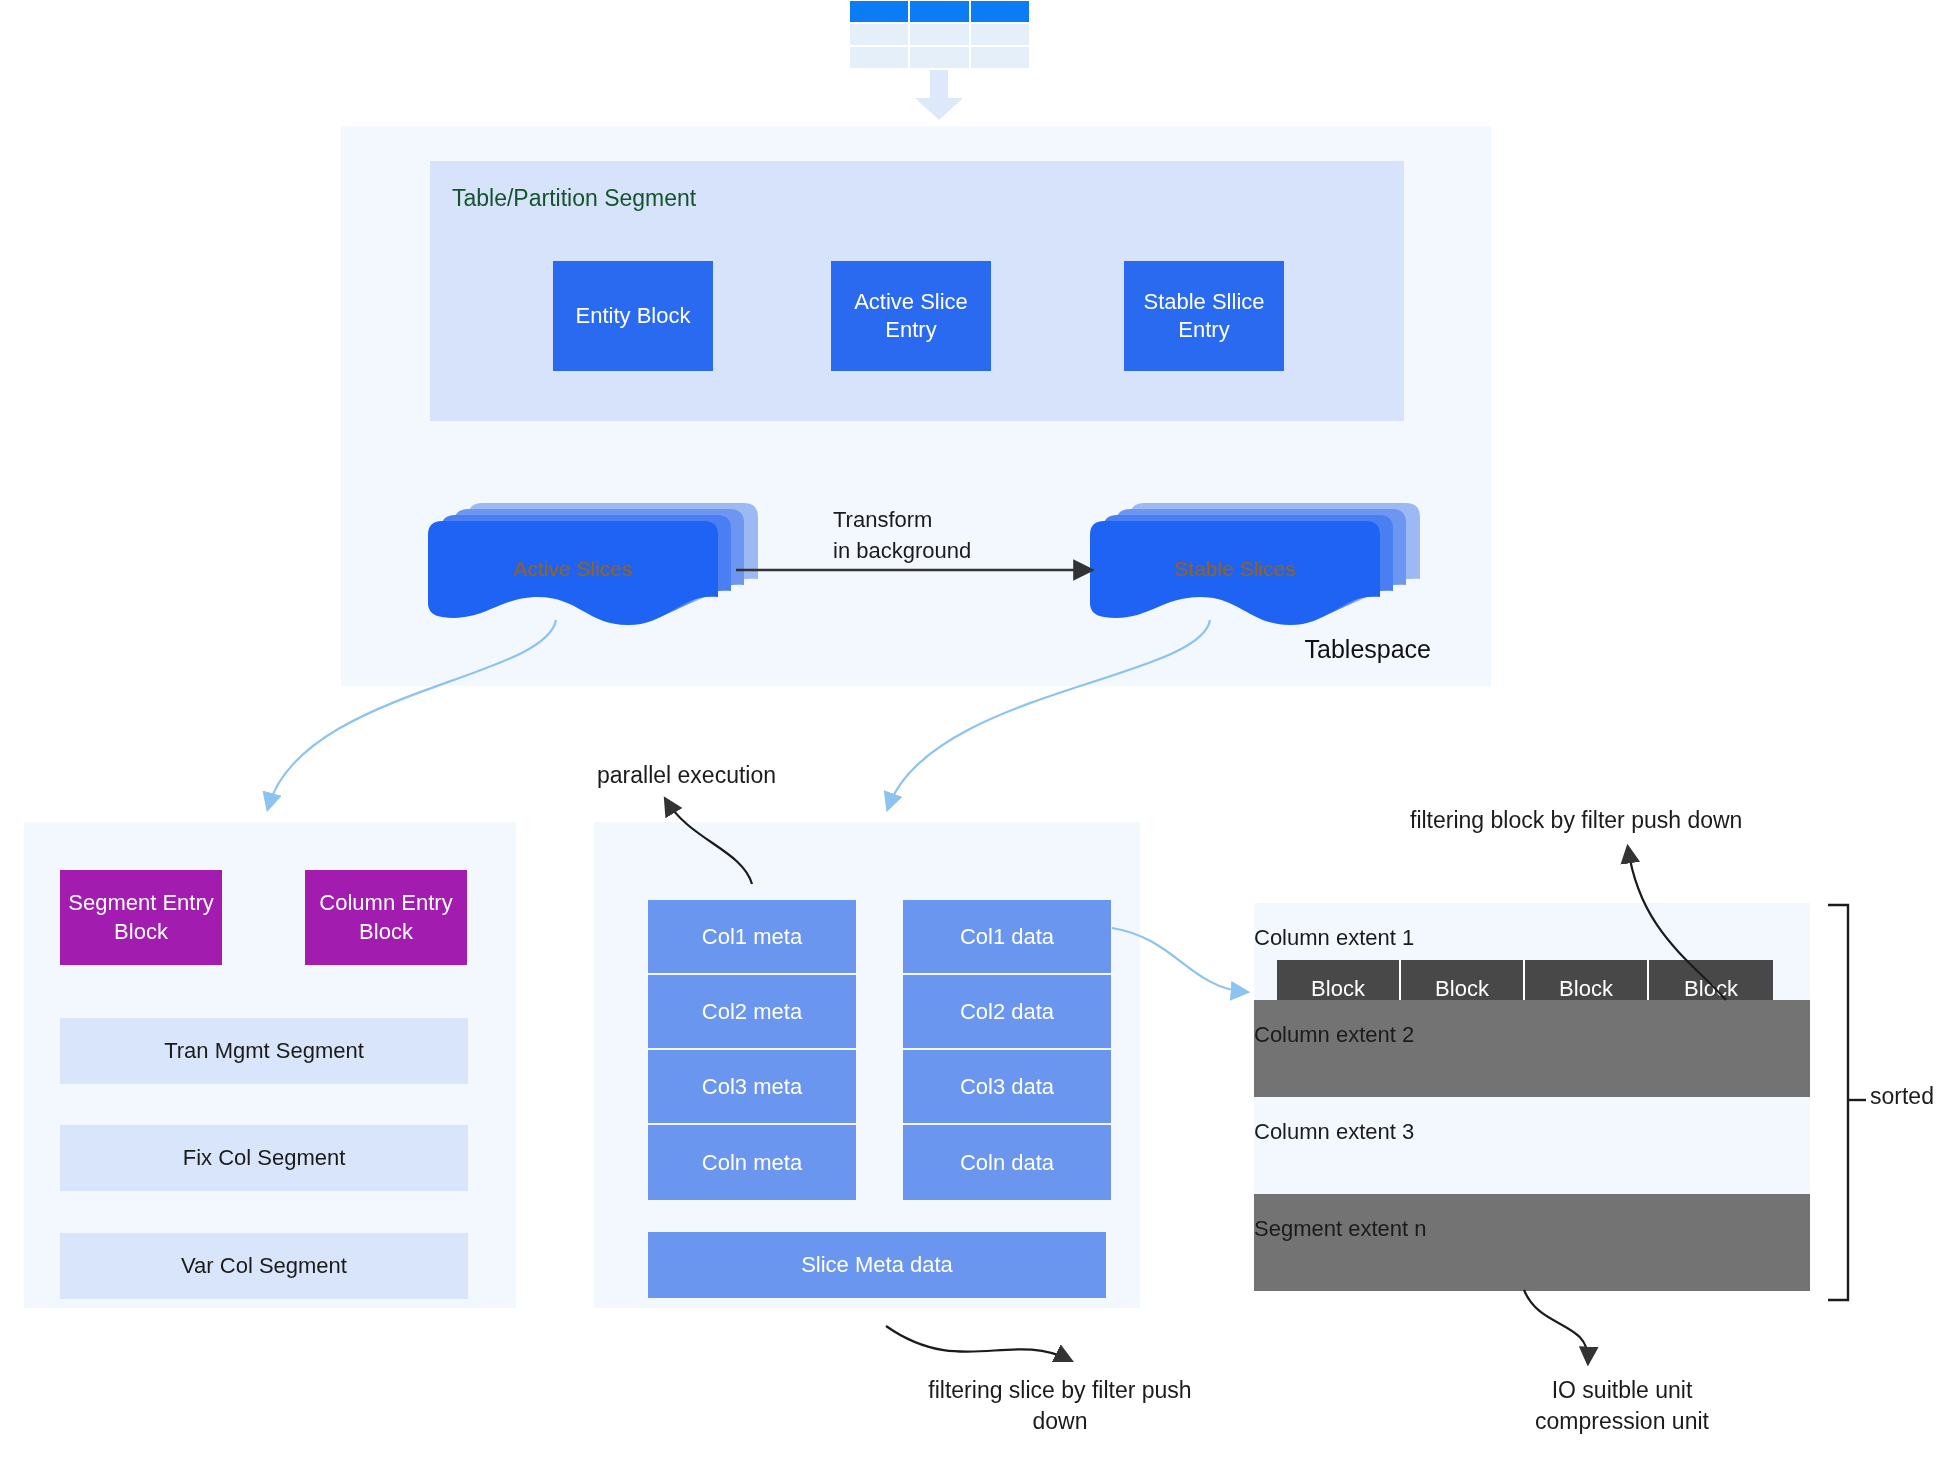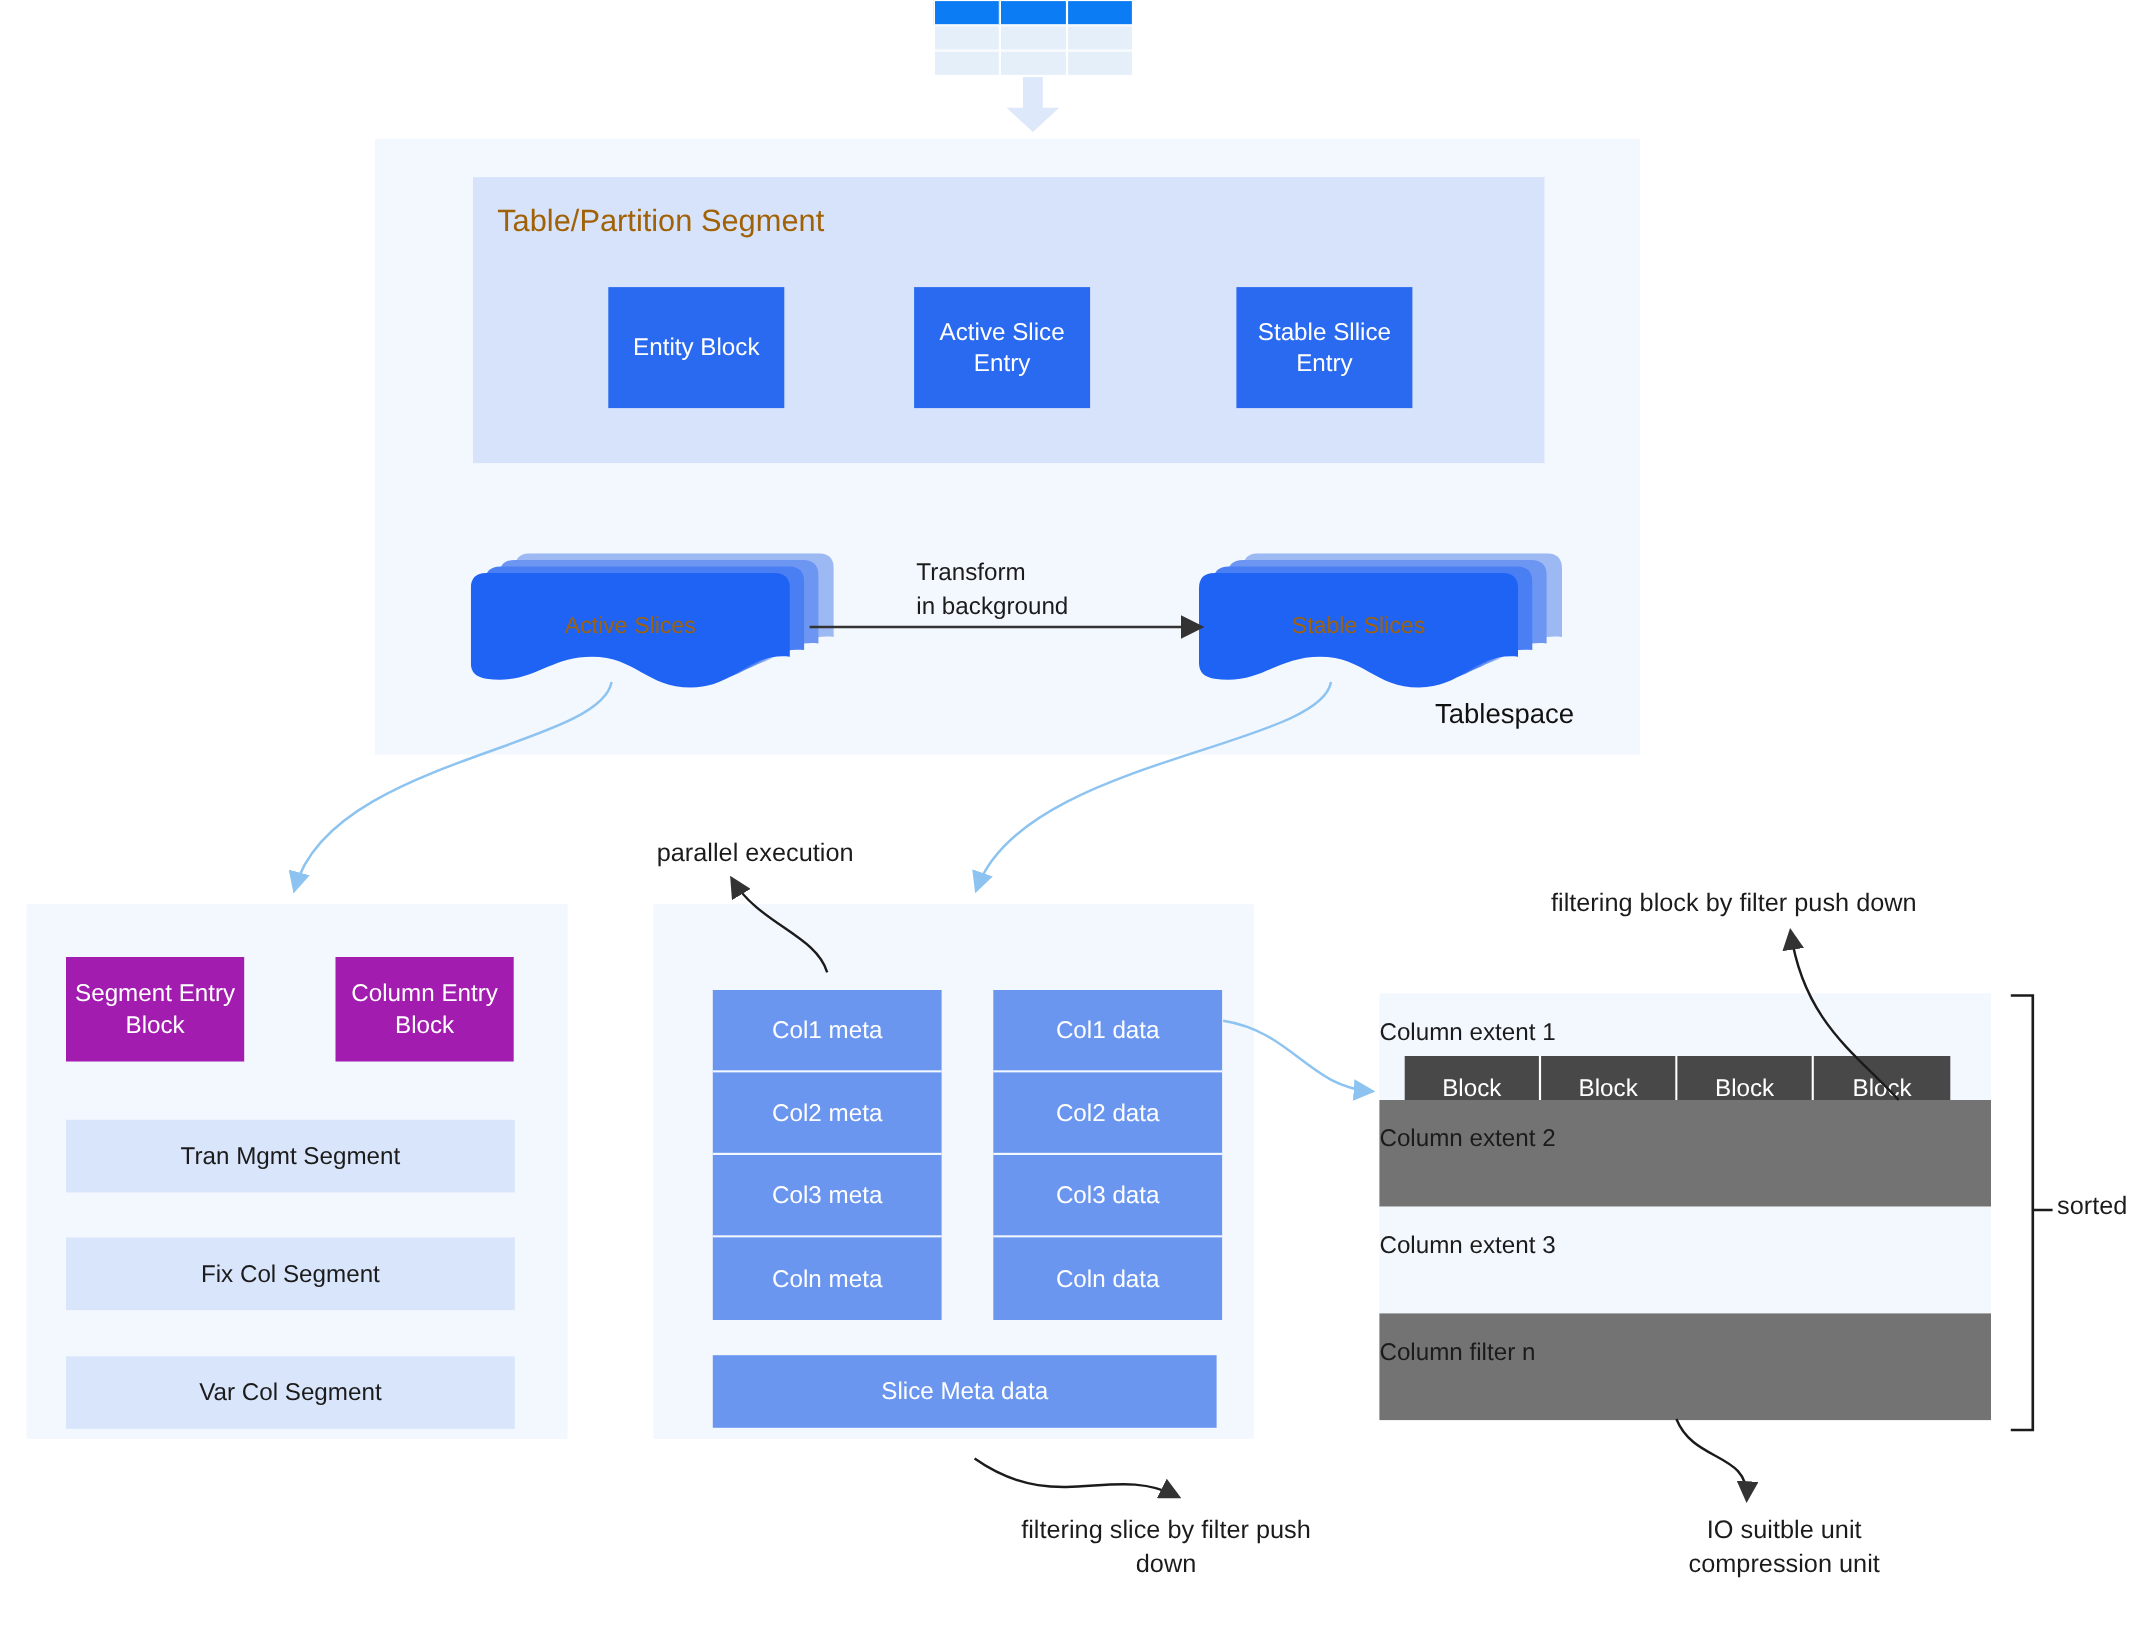--- a/index.html
+++ b/index.html
@@ -20,21 +20,21 @@
 
   
   #intake-arrow{left:908px;top:70px;width:62px;height:50px;}
 
   
   #tablespace-panel{left:341px;top:126px;width:1150px;height:560px;background:#f3f7fe;}
   #tablespace-label{right:60px;bottom:22px;font-size:25px;font-weight:normal;color:#111;}
 
   
   #segment-panel{left:430px;top:161px;width:974px;height:260px;background:#d7e3fb;}
-  #segment-title{left:452px;top:185px;font-size:28px;color:#a16207;}
+  #segment-title{left:452px;top:185px;font-size:23px;color:#14532d;}
 
   .blk-dark{background:#2a6af0;color:#fff;font-size:22px;line-height:1.28;}
   #entity-block{left:553px;top:261px;width:160px;height:110px;}
   #active-slice-entry{left:831px;top:261px;width:160px;height:110px;}
   #stable-slice-entry{left:1124px;top:261px;width:160px;height:110px;}
 
   
   .slice-stack{width:330px;height:125px;}
   .slice-stack svg{display:block;width:330px;height:125px;}
   .slice-stack .lbl{
@@ -215,21 +215,21 @@
       <div class="block-cell">Block</div>
     </div>
   </div>
   <div class="extent-row alt">
     <div class="extent-label">Column extent 2</div>
   </div>
   <div class="extent-row plain">
     <div class="extent-label">Column extent 3</div>
   </div>
   <div class="extent-row alt">
-    <div class="extent-label">Column filter n</div>
+    <div class="extent-label">Segment extent n</div>
   </div>
 </div>
 
 <div class="abs" id="sorted-label">sorted</div>
 
 <div class="abs anno" id="anno-parallel">parallel execution</div>
 <div class="abs anno" id="anno-filter-block">filtering block by filter push down</div>
 <div class="abs anno" id="anno-filter-slice">filtering slice by filter push<br>down</div>
 <div class="abs anno" id="anno-io-unit">IO suitble unit<br>compression unit</div>
 

